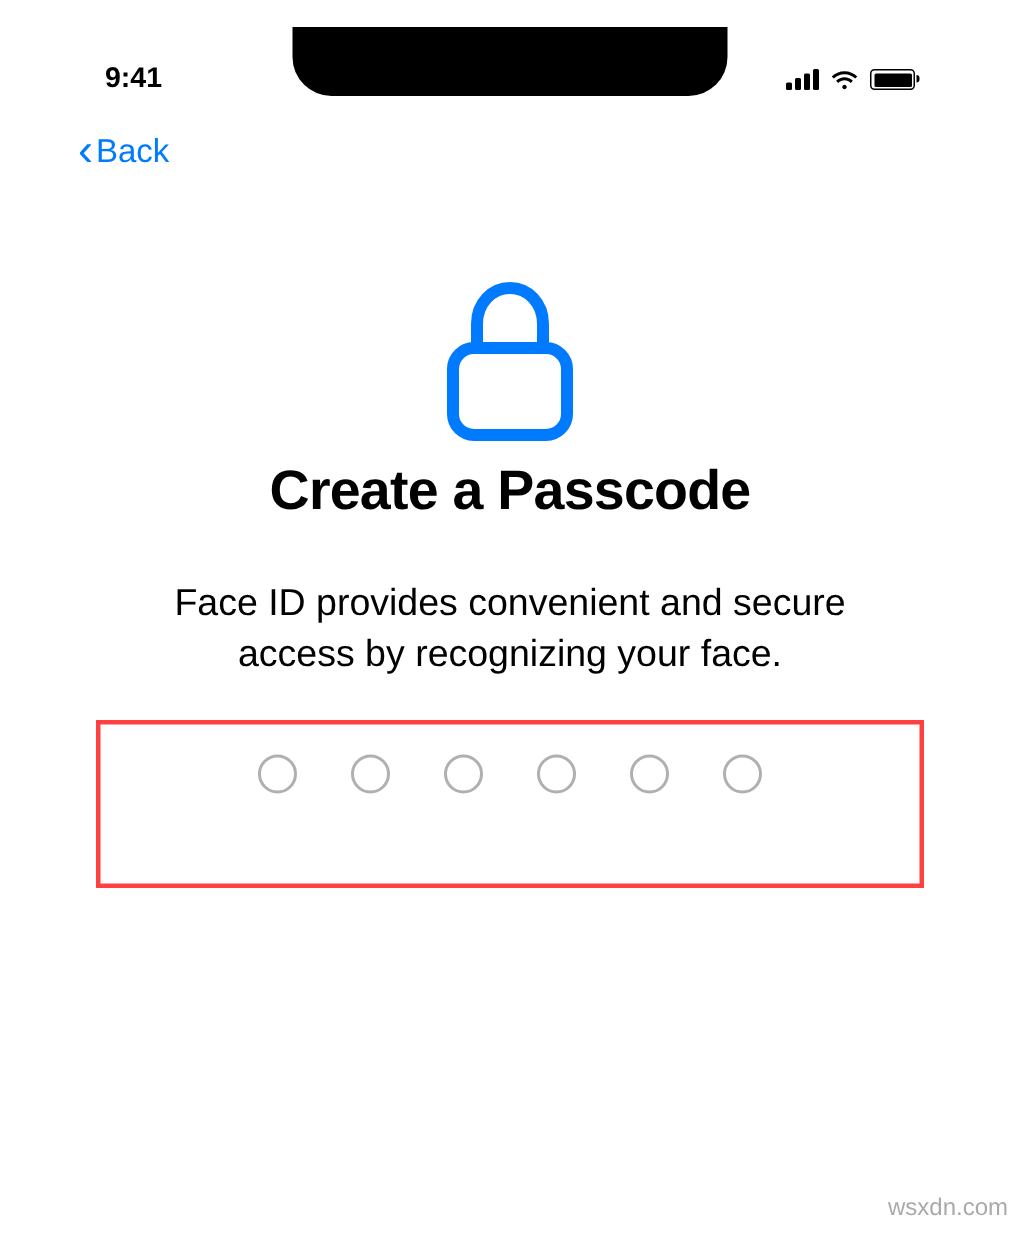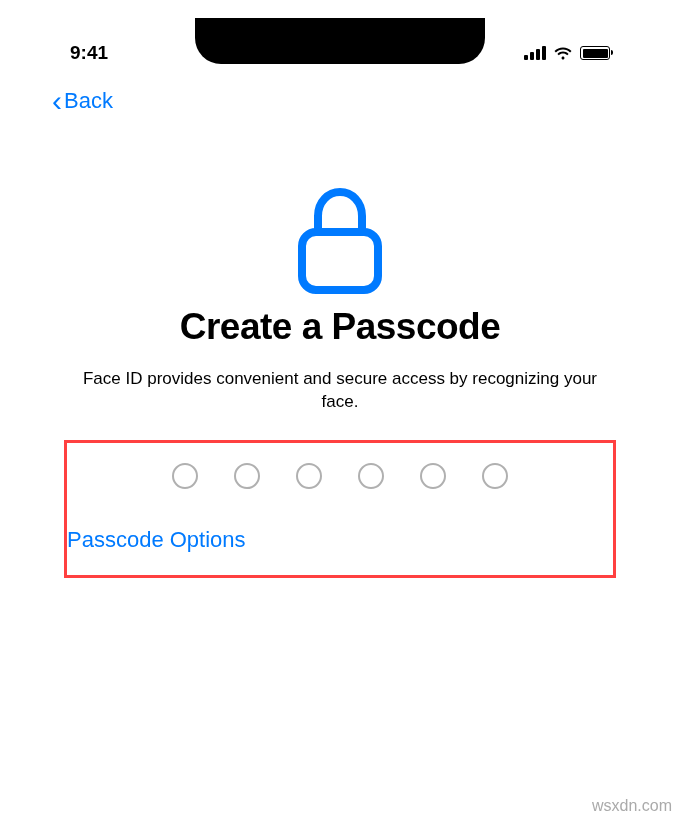--- a/index.html
+++ b/index.html
@@ -134,25 +134,25 @@
       height: 120px;
     }
     .lock-icon svg {
       width: 100%;
       height: 100%;
     }
     .title {
       font-size: 37px;
       font-weight: 700;
       color: #000;
-      margin-bottom: 20px;
+      margin-bottom: 38px;
       letter-spacing: -0.5px;
     }
     .subtitle {
-      font-size: 17px;
+      font-size: 25px;
       color: #000;
       line-height: 1.35;
       margin-bottom: 26px;
       font-weight: 400;
       padding: 0 8px;
     }
     .highlight-box {
       border: 3px solid #ff4040;
       margin: 0 34px;
       padding: 20px 0 22px 0;
@@ -229,19 +229,18 @@
 
     <div class="highlight-box">
       <div class="passcode-dots">
         <div class="passcode-dot"></div>
         <div class="passcode-dot"></div>
         <div class="passcode-dot"></div>
         <div class="passcode-dot"></div>
         <div class="passcode-dot"></div>
         <div class="passcode-dot"></div>
       </div>
-      <div class="options-link">Passcode Options</div>
     </div>
 
   </div>
 </div>
 
 <div class="watermark">wsxdn.com</div>
 
 </body></html>

